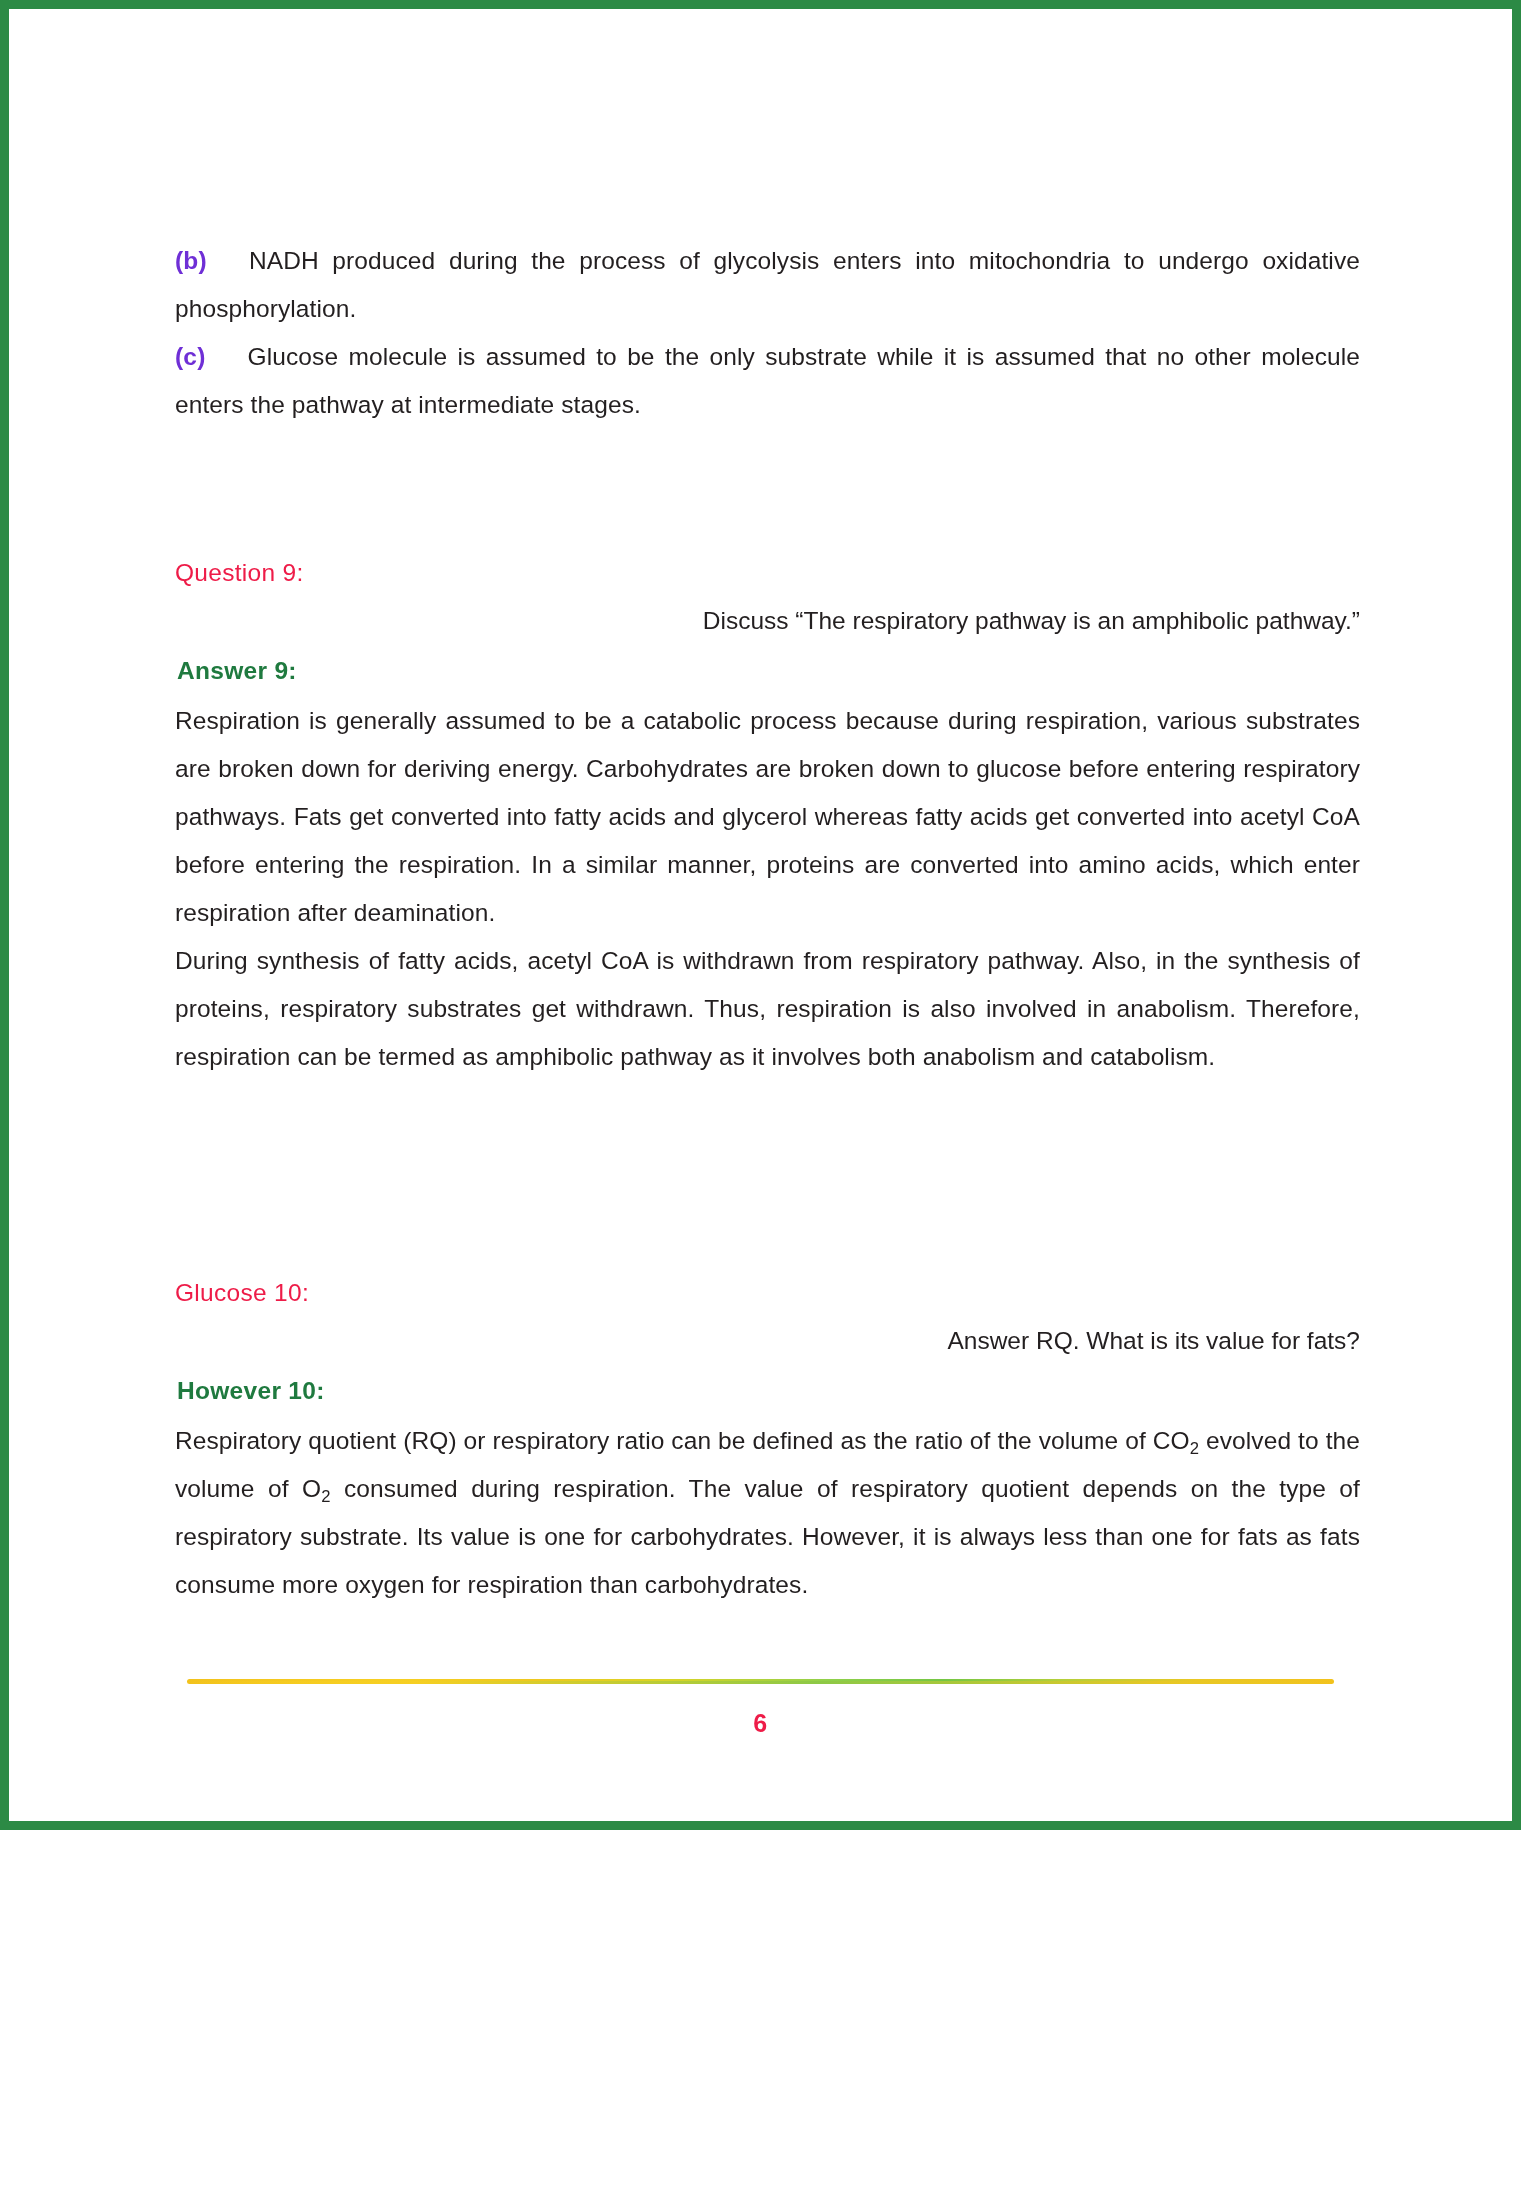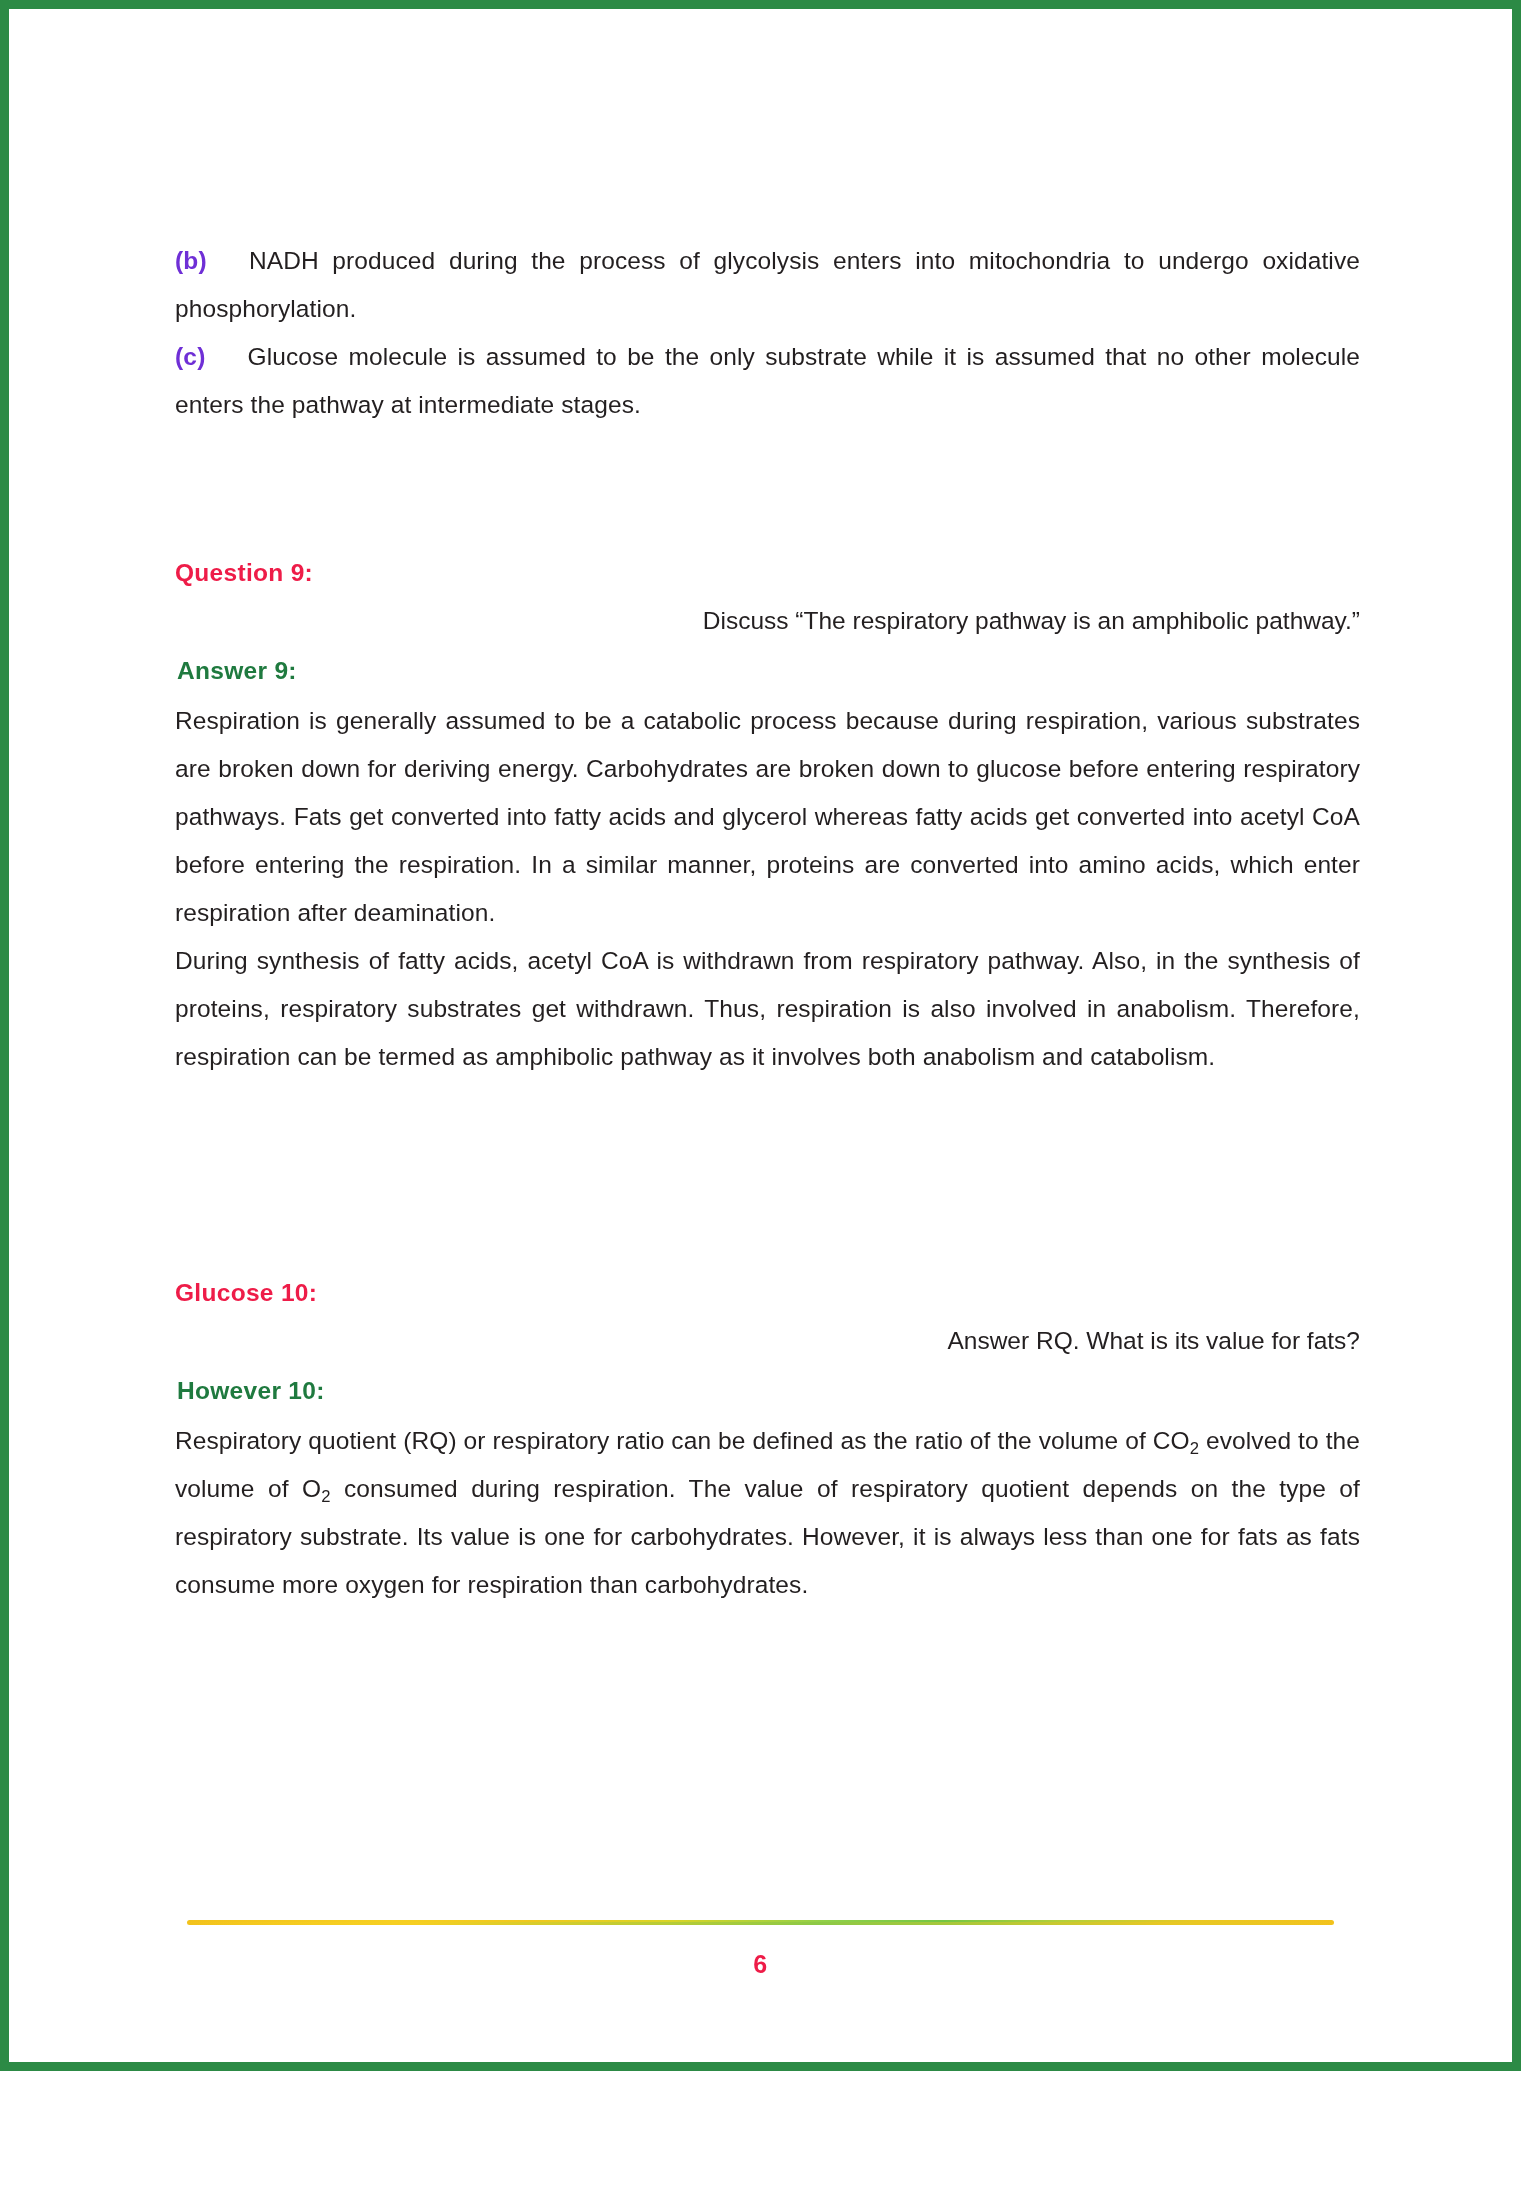--- a/index.html
+++ b/index.html
@@ -7,21 +7,21 @@
     padding: 0;
     background: #ffffff;
   }
   body {
     font-family: "Liberation Sans", sans-serif;
   }
 
   .page {
     position: relative;
     width: 1521px;
-    height: 2071px;
+    height: 1830px;
     box-sizing: border-box;
     background: #ffffff;
     border: 9px solid #2c8a45;
     overflow: hidden;
   }
 
   .page-inner {
     position: absolute;
     left: 0; top: 0; right: 0; bottom: 0;
     background: #ffffff;
@@ -53,21 +53,21 @@
 
   .opt-gap {
     display: inline-block;
     width: 42px;
   }
   .gap-md   { height: 68px; }
   .gap-xl   { height: 120px; }
 
   .q-head {
     color: #ee1c48;
-    font-weight: bold;
+    font-weight: normal;
     font-size: 24.5px;
     line-height: 48px;
     letter-spacing: 0.3px;
     margin: 0;
   }
 
   .a-head {
     color: #1f7a3f;
     font-weight: bold;
     font-size: 24.5px;

